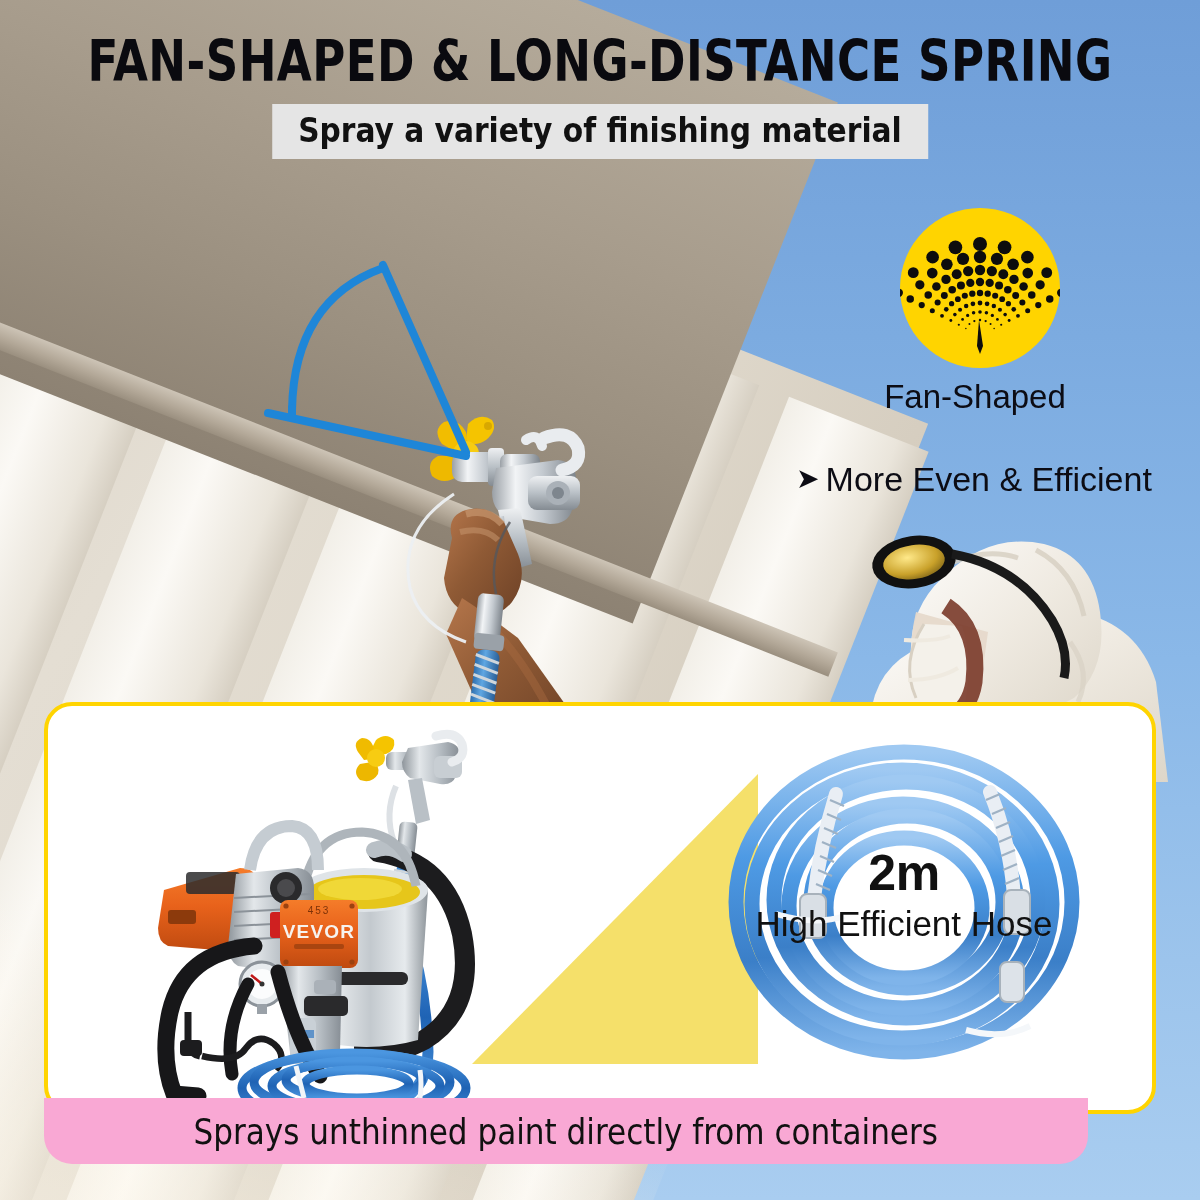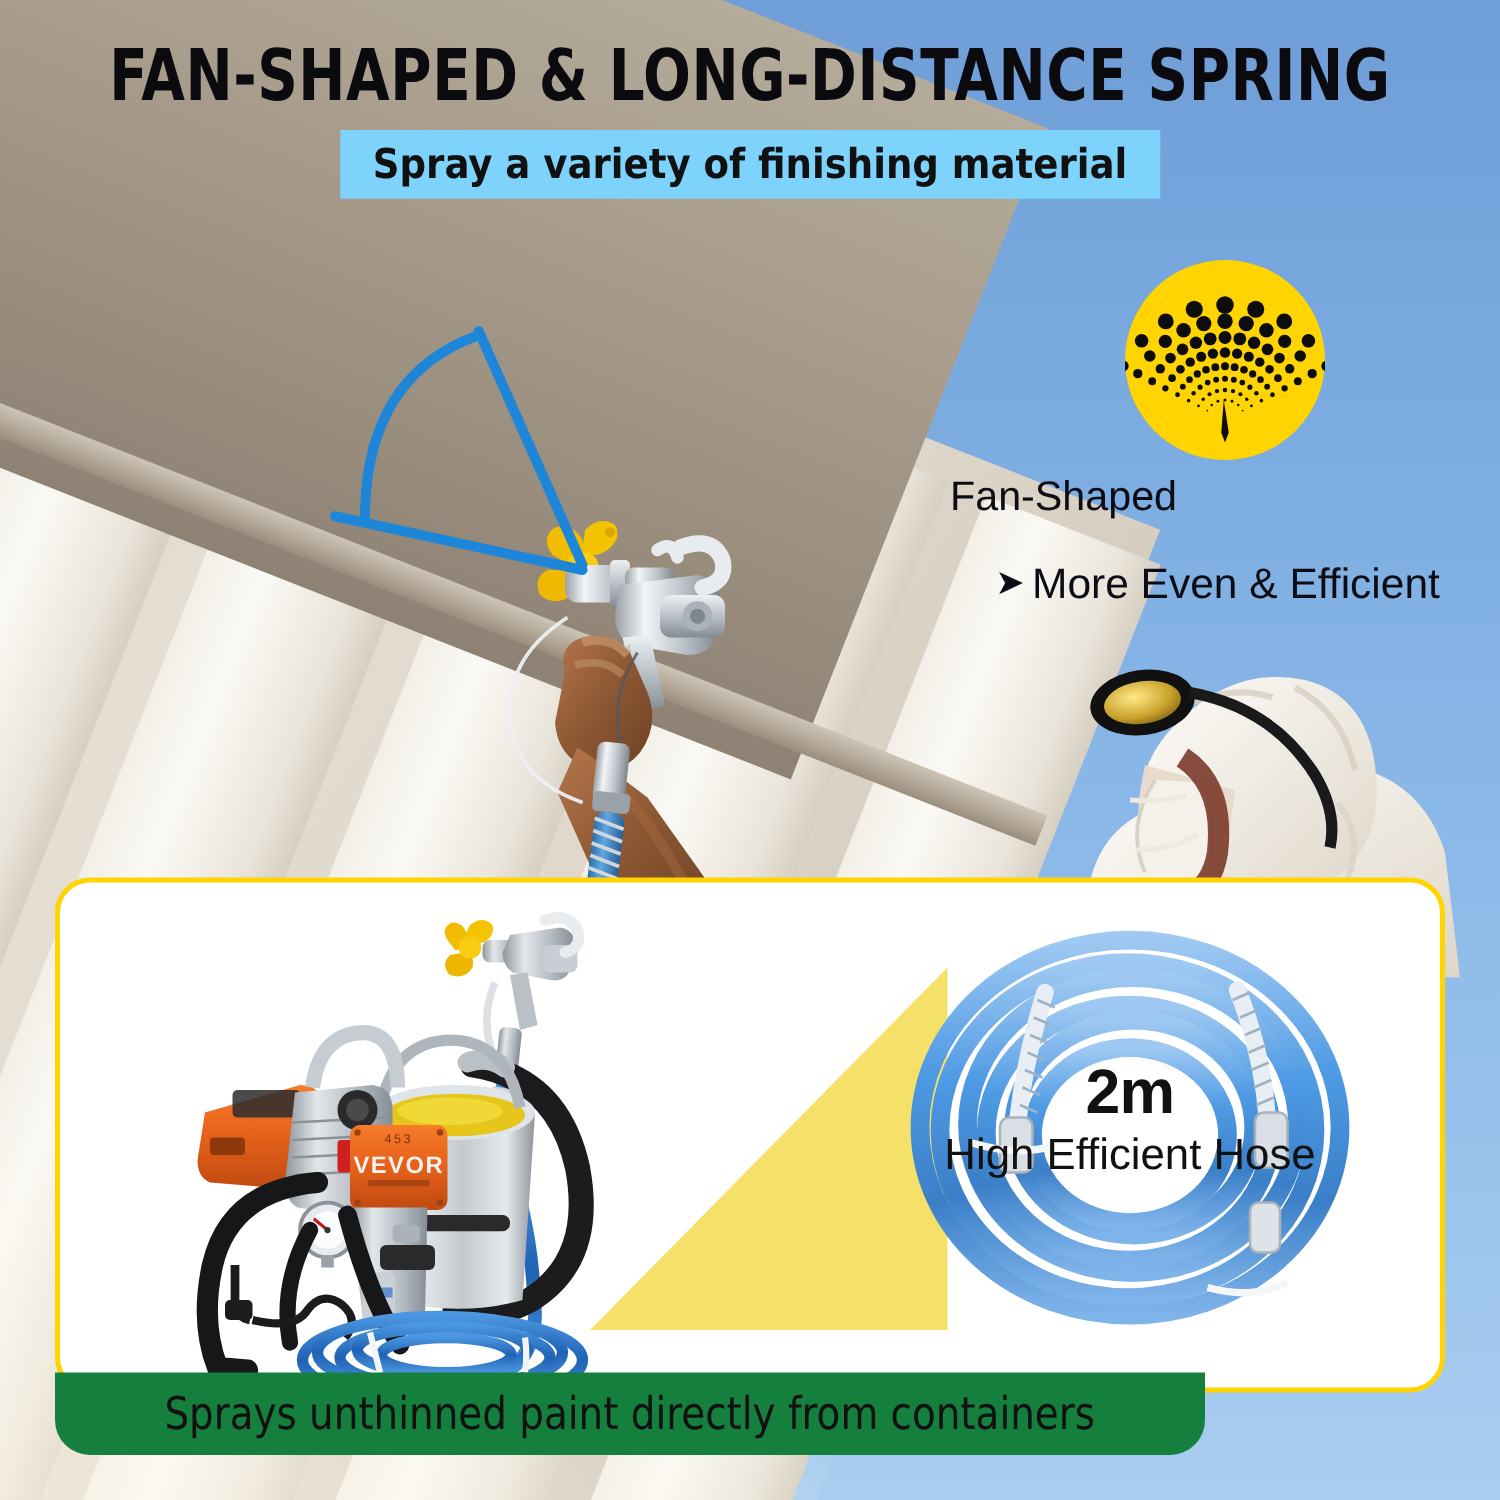--- a/index.html
+++ b/index.html
@@ -56,33 +56,33 @@
   .title{
     position:absolute;left:0;right:0;top:32px;text-align:center;
     font-size:57px;line-height:1.04;font-weight:700;color:#0a0a0f;
     letter-spacing:.5px;
     font-family:"Liberation Sans Narrow","DejaVu Sans Condensed","Liberation Sans",sans-serif;
     transform:scaleX(.88);transform-origin:center top;
     white-space:nowrap;
   }
   .subbar{
     position:absolute;left:50%;top:104px;transform:translateX(-50%);
-    background:#7dd3fc;padding:7px 26px 9px;
+    background:#e5e5e5;padding:7px 26px 9px;
     font-size:33px;font-weight:700;color:#111;white-space:nowrap;
     font-family:"Liberation Sans Narrow","DejaVu Sans Condensed","Liberation Sans",sans-serif;
   }
 
   
   .fan-badge{position:absolute;left:900px;top:208px;width:160px;height:160px;border-radius:50%;background:#ffd400;}
   .fan-label{
-    position:absolute;left:760px;top:378px;width:430px;text-align:left;
+    position:absolute;left:760px;top:378px;width:430px;text-align:center;
     font-size:33px;color:#0c0c14;font-weight:400;
   }
   .fan-sub{
-    position:absolute;left:748px;top:448px;width:452px;text-align:center;
+    position:absolute;left:748px;top:460px;width:452px;text-align:center;
     font-size:34px;color:#0c0c14;font-weight:400;white-space:nowrap;
   }
   .fan-sub .arrow{font-size:28px;margin-right:6px;position:relative;top:-3px;}
 
   
   .panel{
     position:absolute;left:44px;top:702px;width:1112px;height:412px;
     background:#fff;border:4px solid #ffd400;border-radius:28px;
     box-sizing:border-box;overflow:hidden;
   }
@@ -90,22 +90,22 @@
 
   .hose-wrap{position:absolute;left:704px;top:730px;width:400px;height:360px;}
   .hose-text{position:absolute;left:704px;top:848px;width:400px;text-align:center;}
   .hose-big{font-size:50px;font-weight:700;color:#111;line-height:1;letter-spacing:-.5px;}
   .hose-sm{font-size:35px;font-weight:400;color:#111;line-height:1.25;margin-top:4px;white-space:nowrap;}
 
   .machine{position:absolute;left:128px;top:722px;width:372px;height:392px;}
 
   
   .caption{
-    position:absolute;left:44px;top:1098px;width:920px;height:66px;
-    background:#15803d;border-radius:0 0 28px 28px;
+    position:absolute;left:44px;top:1098px;width:1044px;height:66px;
+    background:#f9a8d4;border-radius:0 0 28px 28px;
     display:flex;align-items:center;justify-content:center;box-sizing:border-box;
   }
   .caption span{
     font-size:36px;font-weight:400;color:#111;white-space:nowrap;
     font-family:"Liberation Sans Narrow","DejaVu Sans Condensed","Liberation Sans",sans-serif;
     transform:scaleX(.96);
   }
 </style>
 </head>
 <body>

